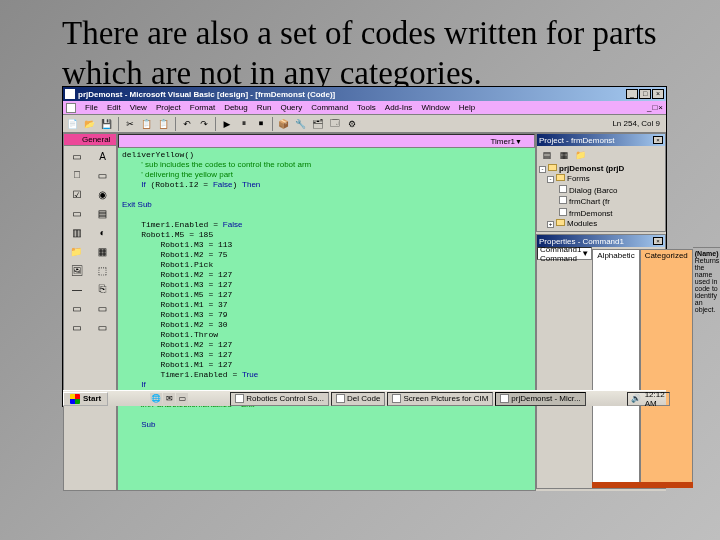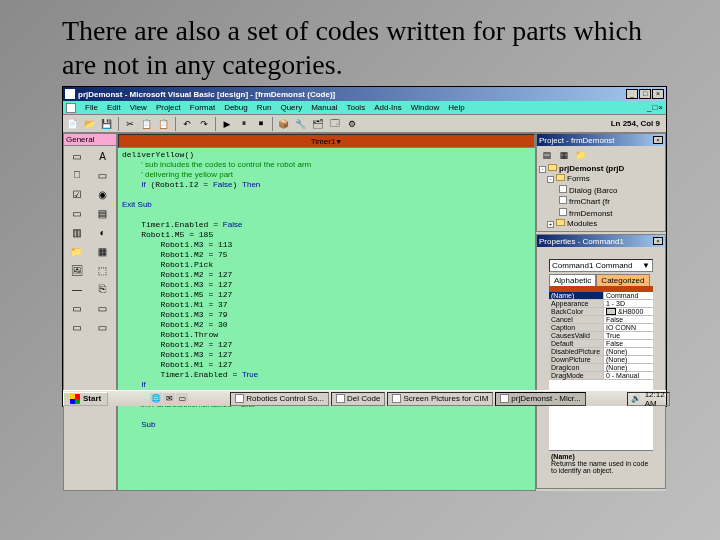--- a/index.html
+++ b/index.html
@@ -1,36 +1,36 @@
 <!DOCTYPE html>
 <html><head>
 <meta charset="utf-8">
 <style>
 * { margin: 0; padding: 0; box-sizing: border-box; font-family: "Tahoma", sans-serif; }
 body { width: 720px; height: 540px; background: linear-gradient(135deg, #8a8a8a 0%, #a8a8a8 50%, #bfbfbf 100%); overflow: hidden; }
-.slide-caption { font-family: "Times New Roman", serif; font-size: 28px; color: #000; padding: 14px 62px 6px 62px; line-height: 1.2; }
+.slide-caption { font-family: "Times New Roman", serif; font-size: 33px; color: #000; padding: 14px 62px 6px 62px; line-height: 1.2; }
 .app { position: absolute; left: 62px; top: 86px; width: 605px; height: 321px; background: #d4d0c8; border: 1px solid #000; font-size: 8px; }
 .titlebar { height: 14px; background: linear-gradient(to right, #0a246a, #a6caf0); color: #fff; display: flex; align-items: center; padding: 0 2px; }
 .titlebar .icon { width: 10px; height: 10px; background: #fff; margin-right: 3px; }
 .titlebar .title { flex: 1; font-weight: bold; font-size: 8px; }
 .titlebar .btns { display: flex; gap: 1px; }
 .titlebar .wbtn { width: 12px; height: 10px; background: #d4d0c8; border: 1px solid #000; font-size: 7px; text-align: center; line-height: 8px; color: #000; }
-.menubar { height: 14px; background: #5eead4; display: flex; align-items: center; padding: 0 3px; gap: 9px; font-size: 8px; border-bottom: 1px solid #808080; }
+.menubar { height: 14px; background: #f0abfc; display: flex; align-items: center; padding: 0 3px; gap: 9px; font-size: 8px; border-bottom: 1px solid #808080; }
 .toolbar { height: 18px; background: #d4d0c8; display: flex; align-items: center; padding: 0 2px; gap: 1px; border-bottom: 1px solid #808080; }
 .tbtn { width: 16px; height: 14px; background: #d4d0c8; border: 1px solid #d4d0c8; display: inline-flex; align-items: center; justify-content: center; font-size: 9px; }
 .tsep { width: 1px; height: 14px; background: #808080; margin: 0 2px; }
-.tstatus { margin-left: auto; font-size: 8px; white-space: nowrap; padding-right: 4px; font-weight: bold; }
+.tstatus { margin-left: auto; font-size: 8px; white-space: nowrap; padding-right: 4px; }
 .workarea { display: flex; height: 358px; }
 .toolbox { width: 54px; background: #d4d0c8; border: 1px solid #808080; display: flex; flex-direction: column; }
-.toolbox-header { font-size: 8px; padding: 1px 2px; background: #f9a8d4; border-bottom: 1px solid #808080; }
+.toolbox-header { font-size: 8px; padding: 1px 18px; background: #ec4899; border-bottom: 1px solid #808080; }
 .toolbox-grid { display: grid; grid-template-columns: 1fr 1fr; gap: 1px; padding: 1px; }
 .toolbox-grid .tool { width: 24px; height: 18px; background: #d4d0c8; border: 1px solid #d4d0c8; display: flex; align-items: center; justify-content: center; font-size: 10px; }
 .codepane { flex: 1; background: #fff; border: 1px solid #808080; display: flex; flex-direction: column; }
 .code-dropdowns { display: flex; height: 14px; }
-.code-dropdowns .dd { flex: 1; background: #c2410c; border: 1px inset #808080; font-size: 8px; padding: 0 12px; display: flex; align-items: center; justify-content: center; }
+.code-dropdowns .dd { flex: 1; background: #f0abfc; border: 1px inset #808080; font-size: 8px; padding: 0 12px; display: flex; align-items: center; justify-content: flex-end; }
 .dd .arrow { font-size: 7px; }
 .code-body { flex: 1; background: #86efac; padding: 2px 4px; font-family: "Courier New", monospace; font-size: 8px; line-height: 1.25; white-space: pre; overflow: hidden; color: #000; }
 .code-body .comment { color: #008000; margin-top: 8px; }
 .code-body .keyword { color: #0000a0; text-align: right; }
 .rightpane { width: 130px; background: #d4d0c8; display: flex; flex-direction: column; }
 .panel { border: 1px solid #808080; margin-bottom: 2px; background: #d4d0c8; }
 .panel-title { height: 12px; background: linear-gradient(to right, #0a246a, #a6caf0); color: #fff; font-size: 8px; padding: 0 2px; display: flex; align-items: center; justify-content: space-between; }
 .panel-title .x { background: #d4d0c8; color: #000; width: 10px; height: 8px; border: 1px solid #000; font-size: 6px; text-align: center; line-height: 6px; }
 .panel-body { padding: 2px; font-size: 8px; }
 .tree { font-size: 8px; line-height: 1.3; }
@@ -81,21 +81,21 @@
   <div class="menubar">
     <span class="icon" style="width:10px;height:10px;background:#fff;border:1px solid #808080"></span>
     <span>File</span>
     <span>Edit</span>
     <span>View</span>
     <span>Project</span>
     <span>Format</span>
     <span>Debug</span>
     <span>Run</span>
     <span>Query</span>
-    <span>Manual</span>
+    <span>Command</span>
     <span>Tools</span>
     <span>Add-Ins</span>
     <span>Window</span>
     <span>Help</span>
     <div style="margin-left:auto;display:flex;gap:1px">
       <div class="wbtn">_</div>
       <div class="wbtn">□</div>
       <div class="wbtn">×</div>
     </div>
   </div>
@@ -211,21 +211,21 @@
             <div class="node lvl1"><span class="box">+</span><span class="folder"></span><span>Modules</span></div>
           </div>
         </div>
       </div>
 
       <div class="panel" style="flex:1;display:flex;flex-direction:column">
         <div class="panel-title">
             <span>Properties - Command1</span>
             <span class="x">×</span>
           </div>
-        <div class="panel-body" style="flex:1;display:flex;flex-direction:column;padding:12px">
+        <div class="panel-body" style="flex:1;display:flex;padding:0">
           <div class="prop-select">
               <span>Command1 Command</span>
               <span>▼</span>
             </div>
           <div class="tabs">
             <div class="tab active">Alphabetic</div>
             <div class="tab">Categorized</div>
           </div>
           <div class="prop-grid" id="propgrid" style="flex:1;overflow:hidden;background:#fff">
               <div class="prop-row selected">

